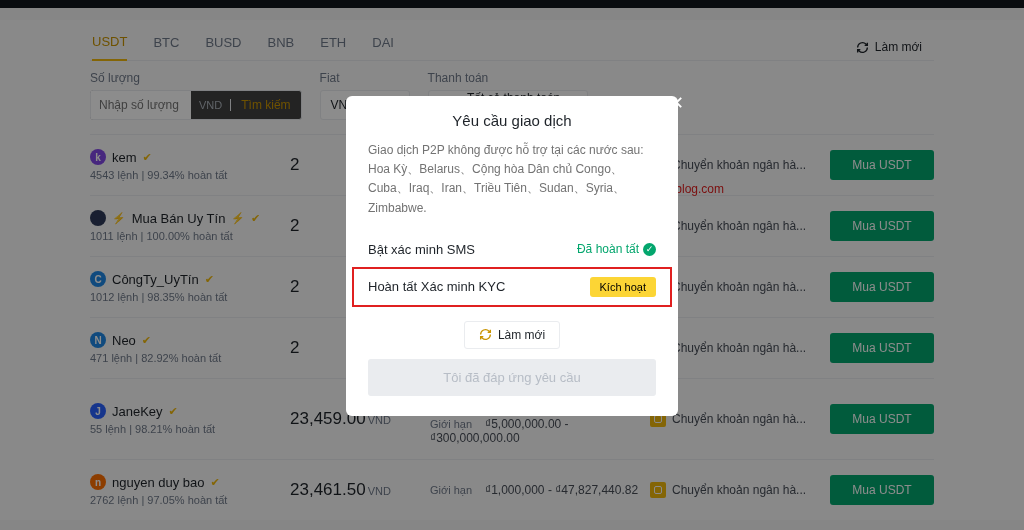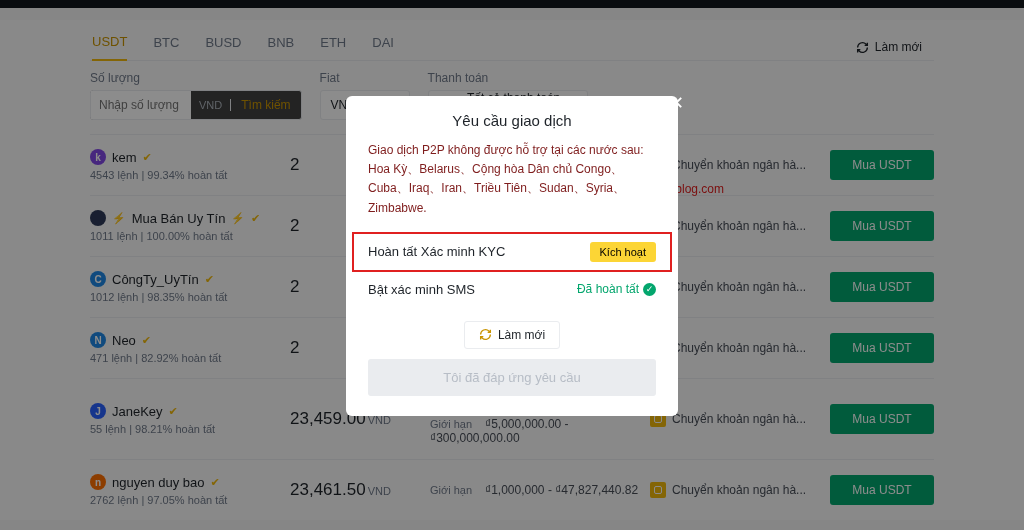--- a/index.html
+++ b/index.html
@@ -48,21 +48,21 @@
   .method { display: flex; align-items: center; gap: 6px; font-size: 12px; color: #474d57; }
   .method .badge { width: 16px; height: 16px; background: #f0b90b; border-radius: 2px; display: inline-flex; align-items: center; justify-content: center; }
   .method .badge span { width: 8px; height: 8px; border: 1.5px solid #fff; border-radius: 2px; }
   .buy-btn { background: #03a66d; color: #fff; border: none; border-radius: 3px; padding: 8px 14px; font-size: 12px; font-weight: 500; cursor: pointer; width: 104px; }
 
   
   .overlay { position: absolute; inset: 0; background: rgba(0,0,0,0.45); display: flex; align-items: flex-start; justify-content: center; padding-top: 96px; }
   .modal { background: #fff; border-radius: 6px; width: 332px; padding: 0 0 20px; position: relative; }
   .modal h2 { font-size: 15px; font-weight: 500; text-align: center; padding: 16px 0 12px; }
   .close-x { position: absolute; right: -6px; top: -4px; color: #fff; font-size: 18px; cursor: pointer; }
-  .modal .desc { font-size: 12px; color: #7f1d1d; line-height: 1.6; padding: 0 22px 14px; }
+  .modal .desc { font-size: 12px; color: #737373; line-height: 1.6; padding: 0 22px 14px; }
   .req { display: flex; justify-content: space-between; align-items: center; font-size: 13px; padding: 10px 22px; }
   .done { color: #03a66d; font-size: 12px; display: flex; align-items: center; gap: 4px; }
   .done-icon { width: 13px; height: 13px; border-radius: 50%; background: #03a66d; color: #fff; display: inline-flex; align-items: center; justify-content: center; font-size: 9px; }
   .activate { background: #fcd535; border: none; border-radius: 3px; padding: 4px 10px; font-size: 11px; font-weight: 500; cursor: pointer; }
   .kyc-row { outline: 2px solid #e02020; outline-offset: -2px; margin: 0 6px; padding: 10px 16px; }
   .modal .refresh { display: flex; justify-content: center; padding: 14px 0 10px; }
   .refresh-btn { border: 1px solid #eaecef; background: #fff; border-radius: 3px; padding: 6px 14px; font-size: 12px; display: flex; align-items: center; gap: 6px; cursor: pointer; color: #1e2329; }
   .refresh-btn svg { width: 13px; height: 13px; color: #c99400; }
   .confirm { margin: 0 22px; background: #eaecef; color: #b7bdc6; border: none; border-radius: 3px; padding: 11px 0; width: calc(100% - 44px); font-size: 13px; cursor: default; }
   .watermark { position: absolute; color: #e02020; font-size: 12px; font-weight: 500; top: 182px; right: 300px; }
@@ -246,30 +246,30 @@
   </div>
 </div>
 
 <span class="watermark">kiemtienblog.com</span>
 
 <div class="overlay">
   <div class="modal">
     <span class="close-x">✕</span>
     <h2>Yêu cầu giao dịch</h2>
     <div class="desc">Giao dịch P2P không được hỗ trợ tại các nước sau: Hoa Kỳ、Belarus、Cộng hòa Dân chủ Congo、Cuba、Iraq、Iran、Triều Tiên、Sudan、Syria、Zimbabwe.</div>
-    <div class="req kyc-row">
-      <span>Hoàn tất Xác minh KYC</span>
-      <button class="activate">Kích hoạt</button>
-    </div>
     <div class="req">
       <span>Bật xác minh SMS</span>
       <span class="done">
         <span>Đã hoàn tất</span>
         <span class="done-icon">✓</span>
       </span>
+    </div>
+    <div class="req kyc-row">
+      <span>Hoàn tất Xác minh KYC</span>
+      <button class="activate">Kích hoạt</button>
     </div>
     <div class="refresh">
       <button class="refresh-btn">
         <svg viewBox="0 0 24 24" fill="none" stroke="#c99400" stroke-width="2.4">
             <path d="M3 12a9 9 0 0 1 15.3-6.4L21 8M21 3v5h-5M21 12a9 9 0 0 1-15.3 6.4L3 16M3 21v-5h5"></path>
           </svg>
         <span>Làm mới</span>
       </button>
     </div>
     <button class="confirm">Tôi đã đáp ứng yêu cầu</button>

